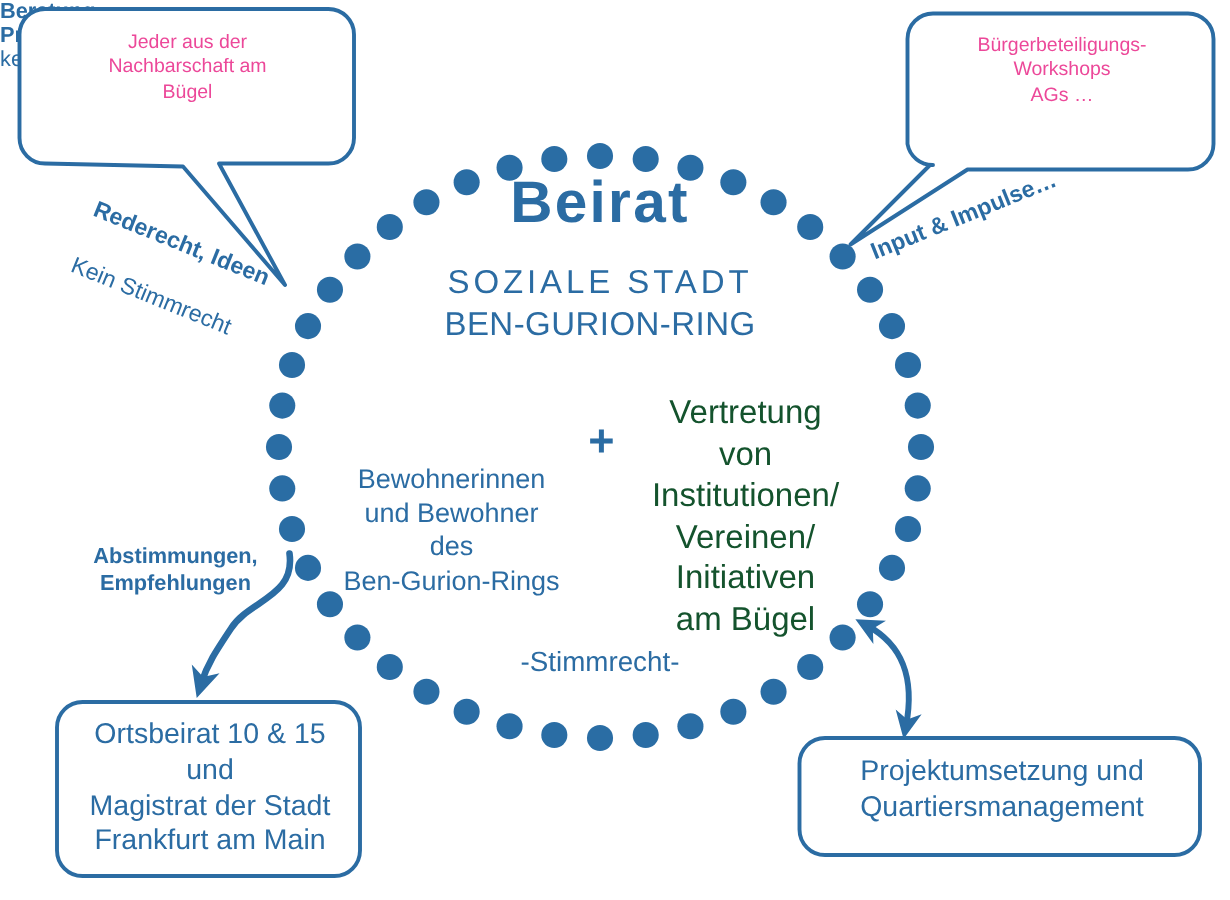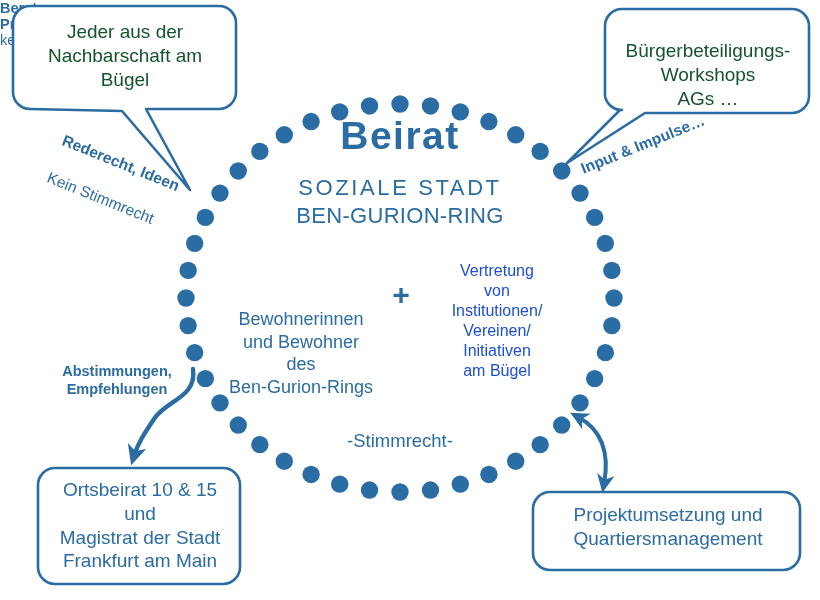--- a/index.html
+++ b/index.html
@@ -28,25 +28,25 @@
   .txt {
     position: absolute;
     color: #2b6ca3;
     line-height: 1.25;
     text-align: center;
     white-space: pre-line;
   }
 
   
   .bubble-text {
-    font-size: 19px;
-    color: #14532d;
+    font-size: 13px;
+    color: #ec4899;
   }
   #bubble-tl-text { left: 22px; top: 20px;  width: 206px; }
-  #bubble-tr-text { left: 612px; top: 22px; width: 192px; margin-top: 17px; }
+  #bubble-tr-text { left: 612px; top: 22px; width: 192px; }
 
   
   .box-text { font-size: 19px; color: #2b6ca3; }
   #box-bl-text { left: 44px; top: 478px; width: 192px; }
   #box-br-text { left: 540px; top: 503px; width: 256px; }
 
   
   #title-main {
     left: 300px; top: 112px; width: 200px;
     font-size: 39px; font-weight: bold; letter-spacing: 1.5px;
@@ -59,21 +59,21 @@
   #title-sub2 {
     left: 280px; top: 202px; width: 240px;
     font-size: 22px; letter-spacing: 0.3px; color: #2b6ca3;
   }
   #members-left {
     left: 212px; top: 261px; width: 178px;
     font-size: 18px; color: #2b6ca3; margin-top: 47px;
   }
   #members-right {
     left: 422px; top: 261px; width: 150px;
-    font-size: 16px; color: #1d4ed8;
+    font-size: 22px; color: #14532d;
   }
   #plus-sign {
     left: 384px; top: 276px; width: 34px;
     font-size: 30px; font-weight: bold; color: #2b6ca3;
   }
   #vote-note {
     left: 330px; top: 429px; width: 140px;
     font-size: 18.5px; color: #2b6ca3;
   }
 

